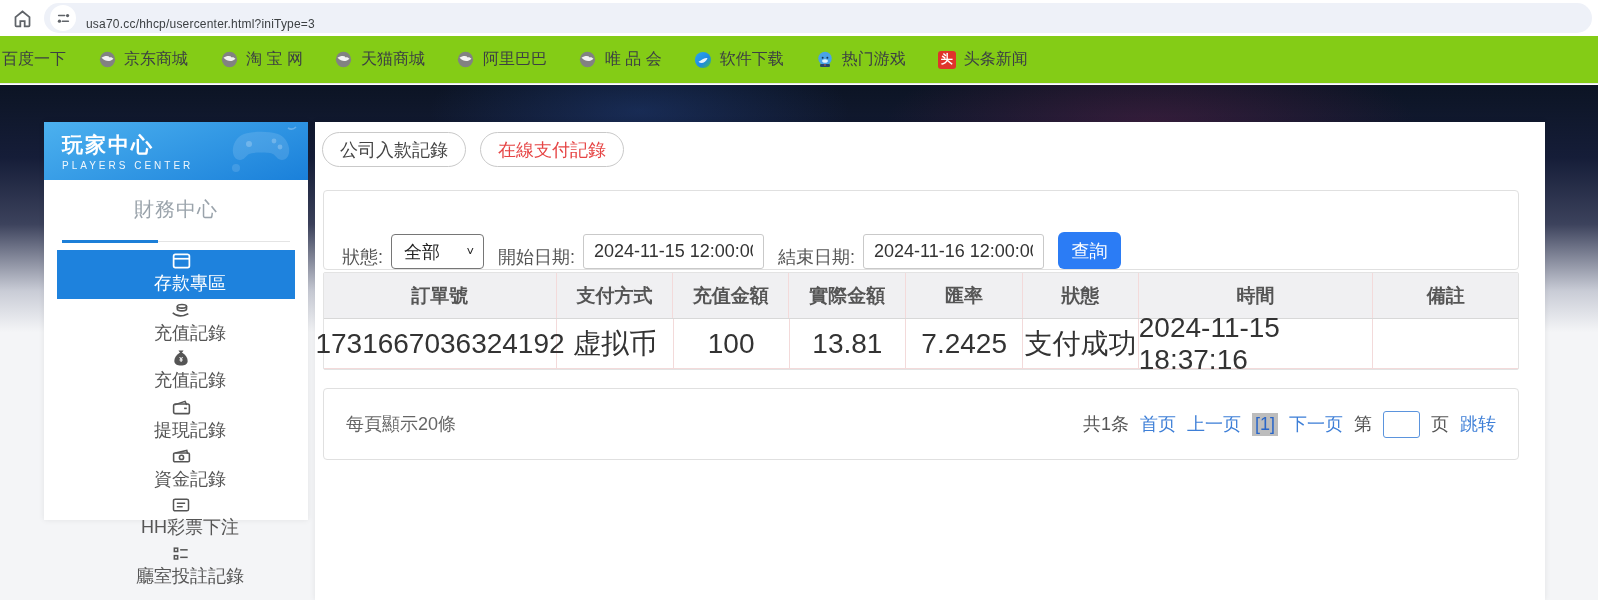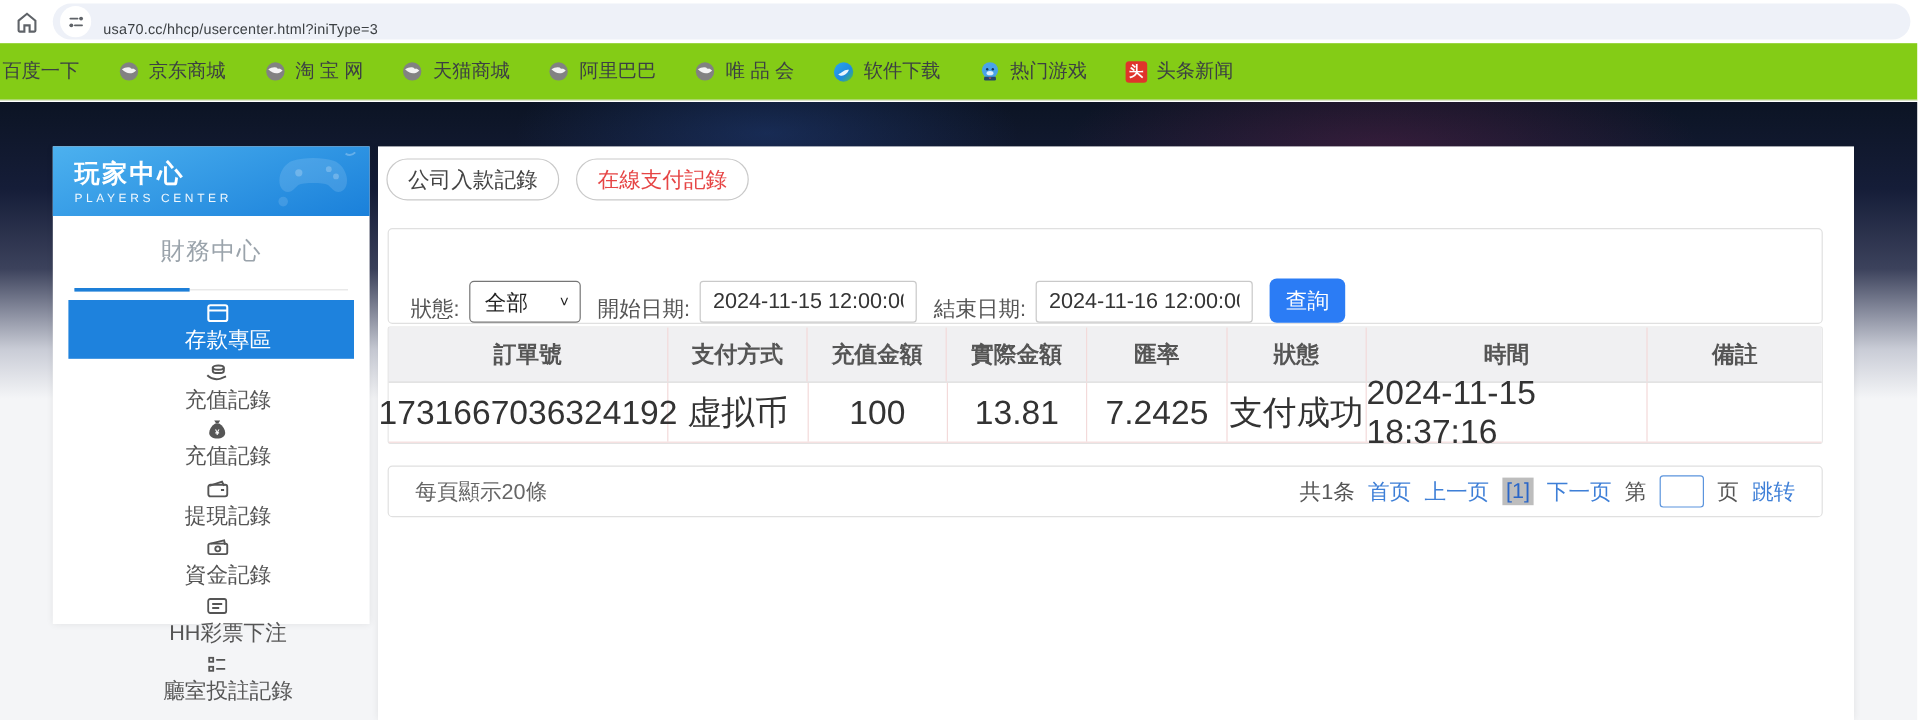--- a/index.html
+++ b/index.html
@@ -58,21 +58,21 @@
 
   .tablewrap { position:absolute; left:8px; top:150px; width:1196px; border:1px solid #e3e3e3; border-radius:2px; }
   .thead { display:flex; background:#f0f0f2; height:46px; border-bottom:1px solid #d8d8d8; }
   .th { display:flex; align-items:center; justify-content:center; font-size:19px; font-weight:bold; color:#555; border-right:1px solid #f3dada; }
   .th:last-child { border-right:none; }
   .trow { display:flex; background:#fff; height:50px; border-bottom:1px solid #f3dada; }
   .td { display:flex; align-items:center; justify-content:center; font-size:28px; color:#333; border-right:1px solid #f3dada; }
   .td:last-child { border-right:none; }
   .c0{width:233px}.c1{width:117px}.c2{width:116px}.c3{width:117px}.c4{width:117px}.c5{width:116px}.c6{width:235px}.c7{width:145px}
 
-  .pagebox { position:absolute; left:8px; top:266px; width:1196px; height:43px; border:1px solid #e0e0e0; border-radius:4px; display:flex; align-items:center; justify-content:space-between; padding:0 22px; }
+  .pagebox { position:absolute; left:8px; top:266px; width:1196px; height:72px; border:1px solid #e0e0e0; border-radius:4px; display:flex; align-items:center; justify-content:space-between; padding:0 22px; }
   .pg-left { font-size:18px; color:#666; }
   .pg-right { display:flex; align-items:center; font-size:18px; color:#555; }
   .pg-right > * { margin-left:11px; }
   .pg-link { color:#3e7fd7; cursor:pointer; }
   .pg-cur { background:#bdbdbd; color:#2a66c8; padding:1px 3px; }
   .pg-input { width:37px; height:27px; border:1px solid #5b94dd; border-radius:3px; font-size:16px; text-align:center; font-family:"Liberation Sans","DejaVu Sans",sans-serif; }
   svg { display:block; }
 </style>
 </head>
 <body>

